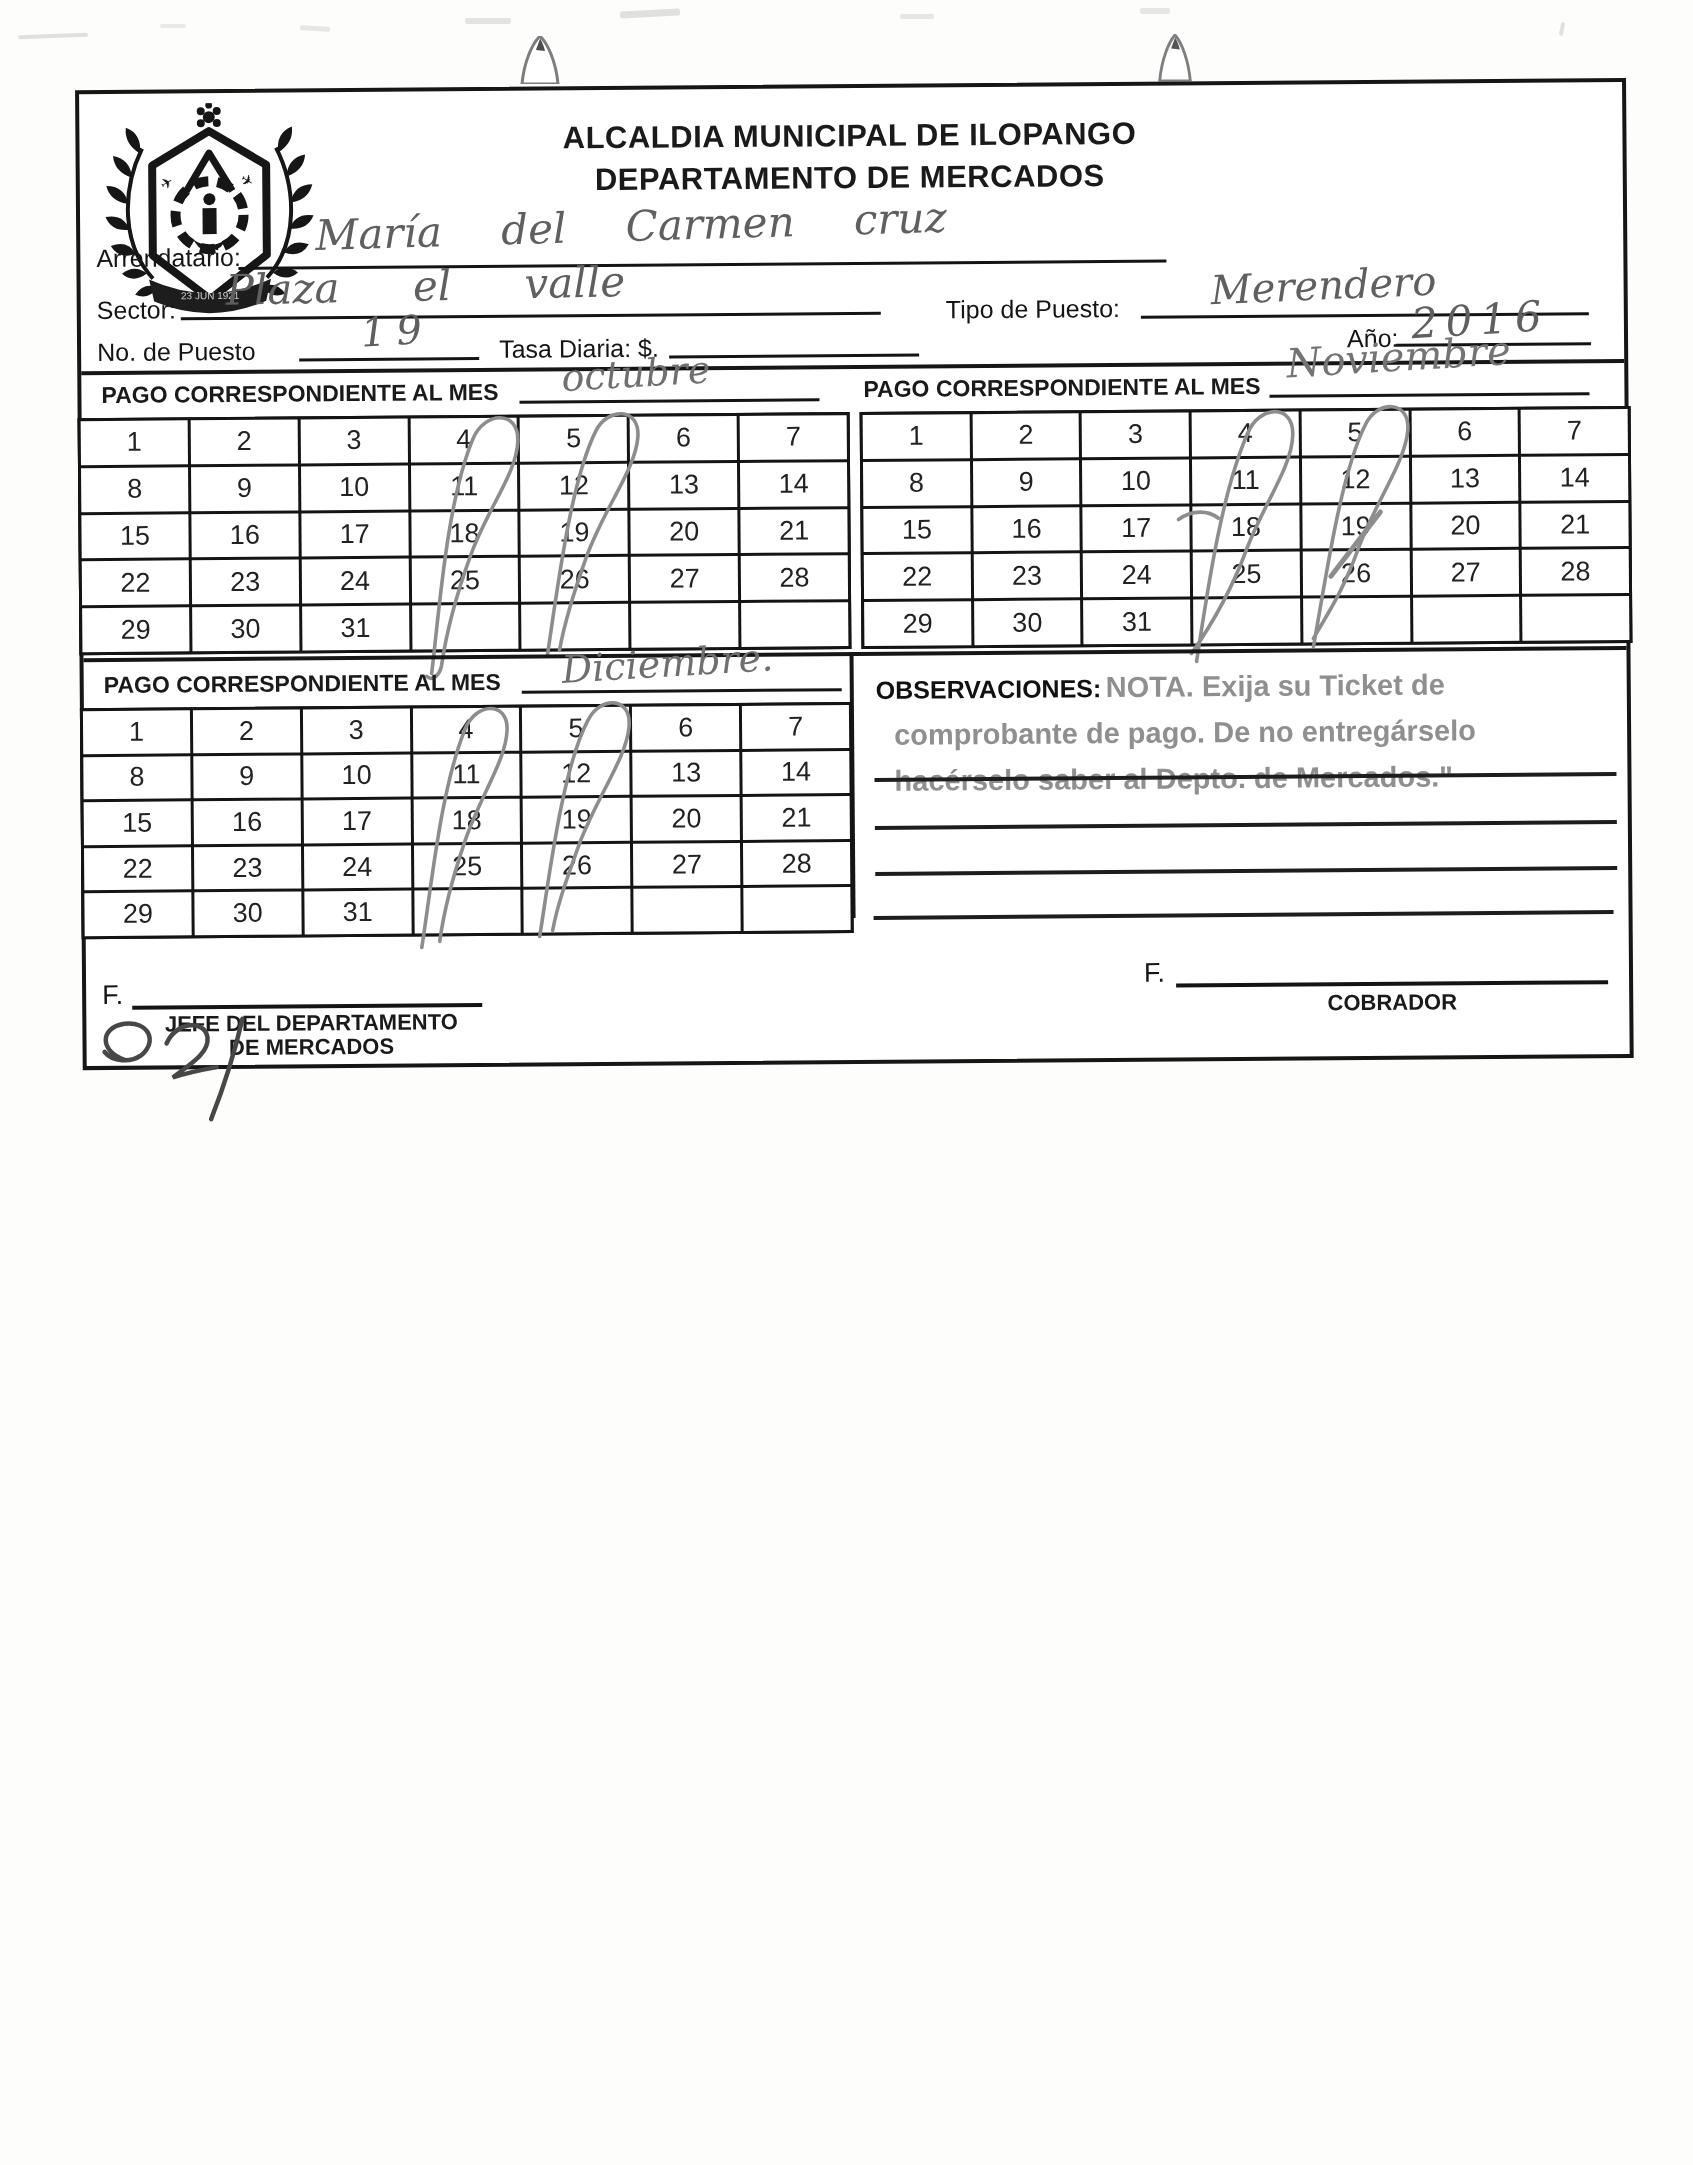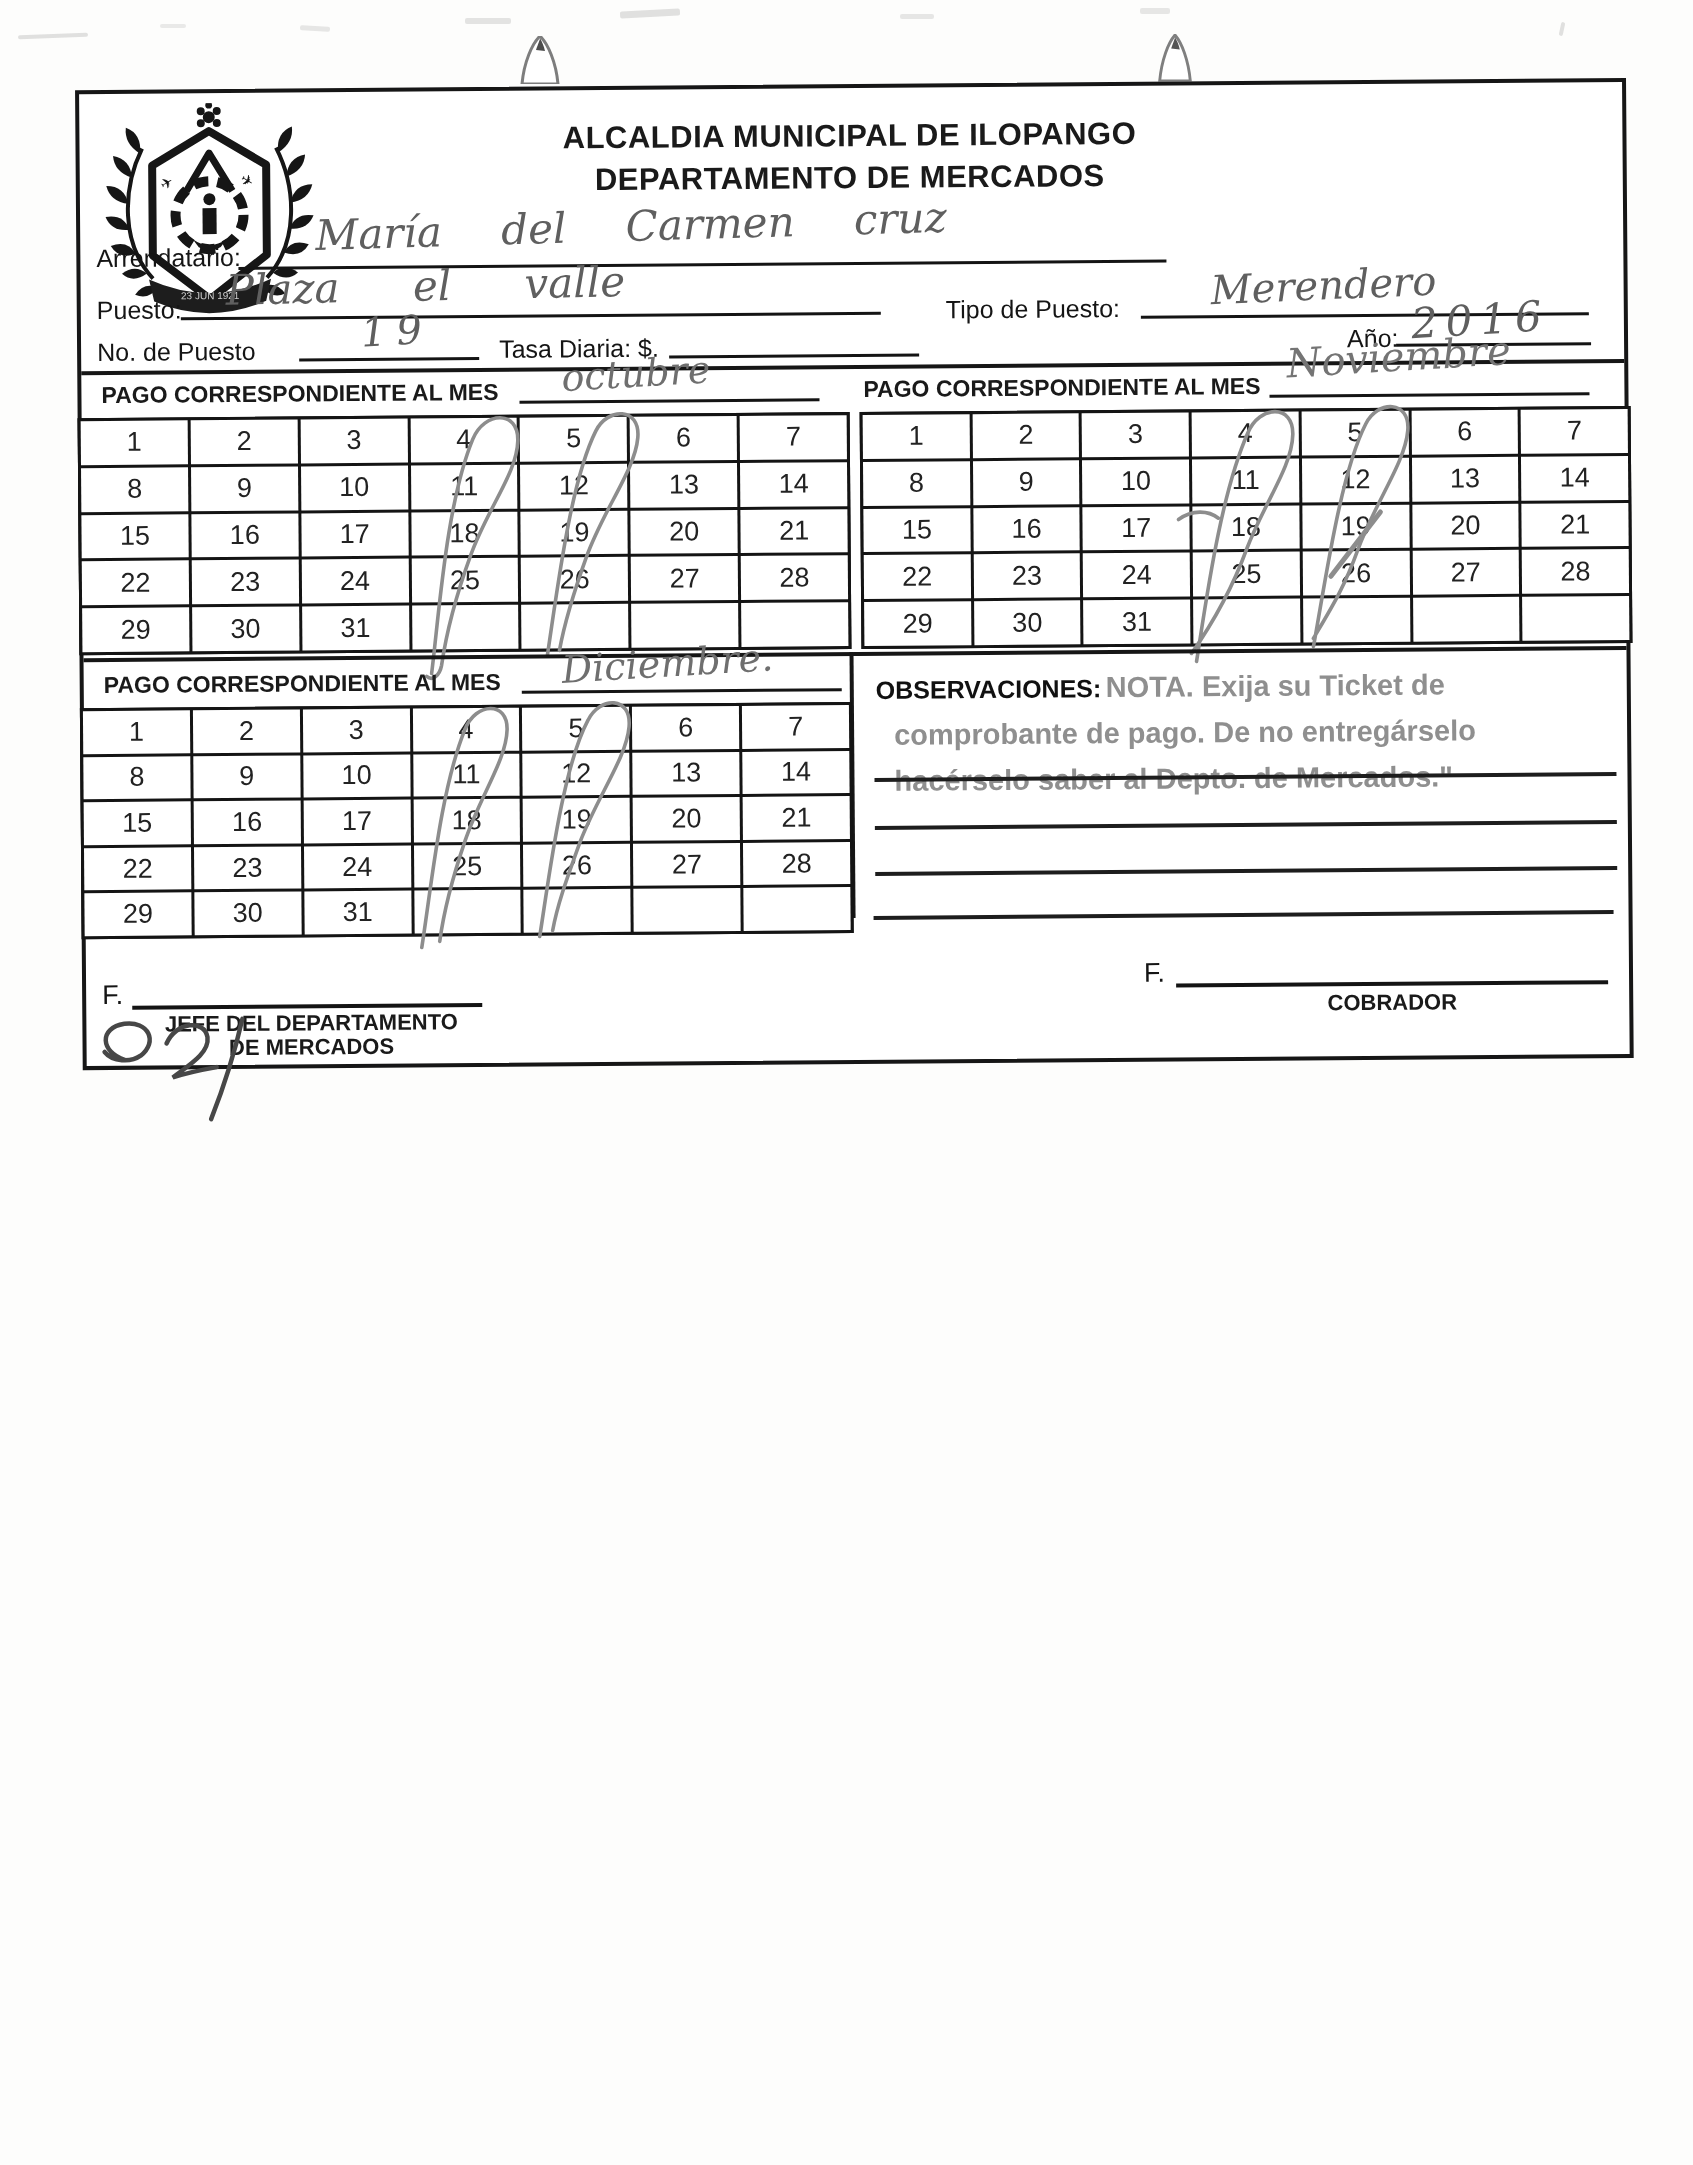--- a/index.html
+++ b/index.html
@@ -104,21 +104,21 @@
       <text x="105" y="196" font-size="10" fill="#cfcfcf" text-anchor="middle">23 JUN 1921</text>
     </svg>
 
     <div class="abs title" style="left:250px;top:30px;width:1040px;">ALCALDIA MUNICIPAL DE ILOPANGO</div>
     <div class="abs title" style="left:250px;top:72px;width:1040px;">DEPARTAMENTO DE MERCADOS</div>
 
     <div class="abs lbl" style="left:16px;top:150px;">Arrendatario:</div>
     <div class="uline" style="left:158px;top:174px;width:928px;"></div>
     <div class="abs hand" style="left:235px;top:112px;font-size:42px;word-spacing:46px;transform:rotate(-1.2deg);">María del Carmen cruz</div>
 
-    <div class="abs lbl" style="left:16px;top:202px;">Puesto:</div>
+    <div class="abs lbl" style="left:16px;top:202px;">Sector:</div>
     <div class="uline" style="left:100px;top:224px;width:700px;"></div>
     <div class="abs hand" style="left:145px;top:170px;font-size:42px;word-spacing:60px;transform:rotate(-.8deg);">Plaza el valle</div>
 
     <div class="abs lbl" style="left:865px;top:208px;">Tipo de Puesto:</div>
     <div class="uline" style="left:1060px;top:230px;width:448px;"></div>
     <div class="abs hand" style="left:1130px;top:178px;font-size:40px;transform:rotate(-2deg);">Merendero</div>
 
     <div class="abs lbl" style="left:16px;top:244px;">No. de Puesto</div>
     <div class="uline" style="left:218px;top:266px;width:180px;"></div>
     <div class="abs hand" style="left:280px;top:216px;font-size:40px;letter-spacing:10px;transform:rotate(-3deg);">19</div>

